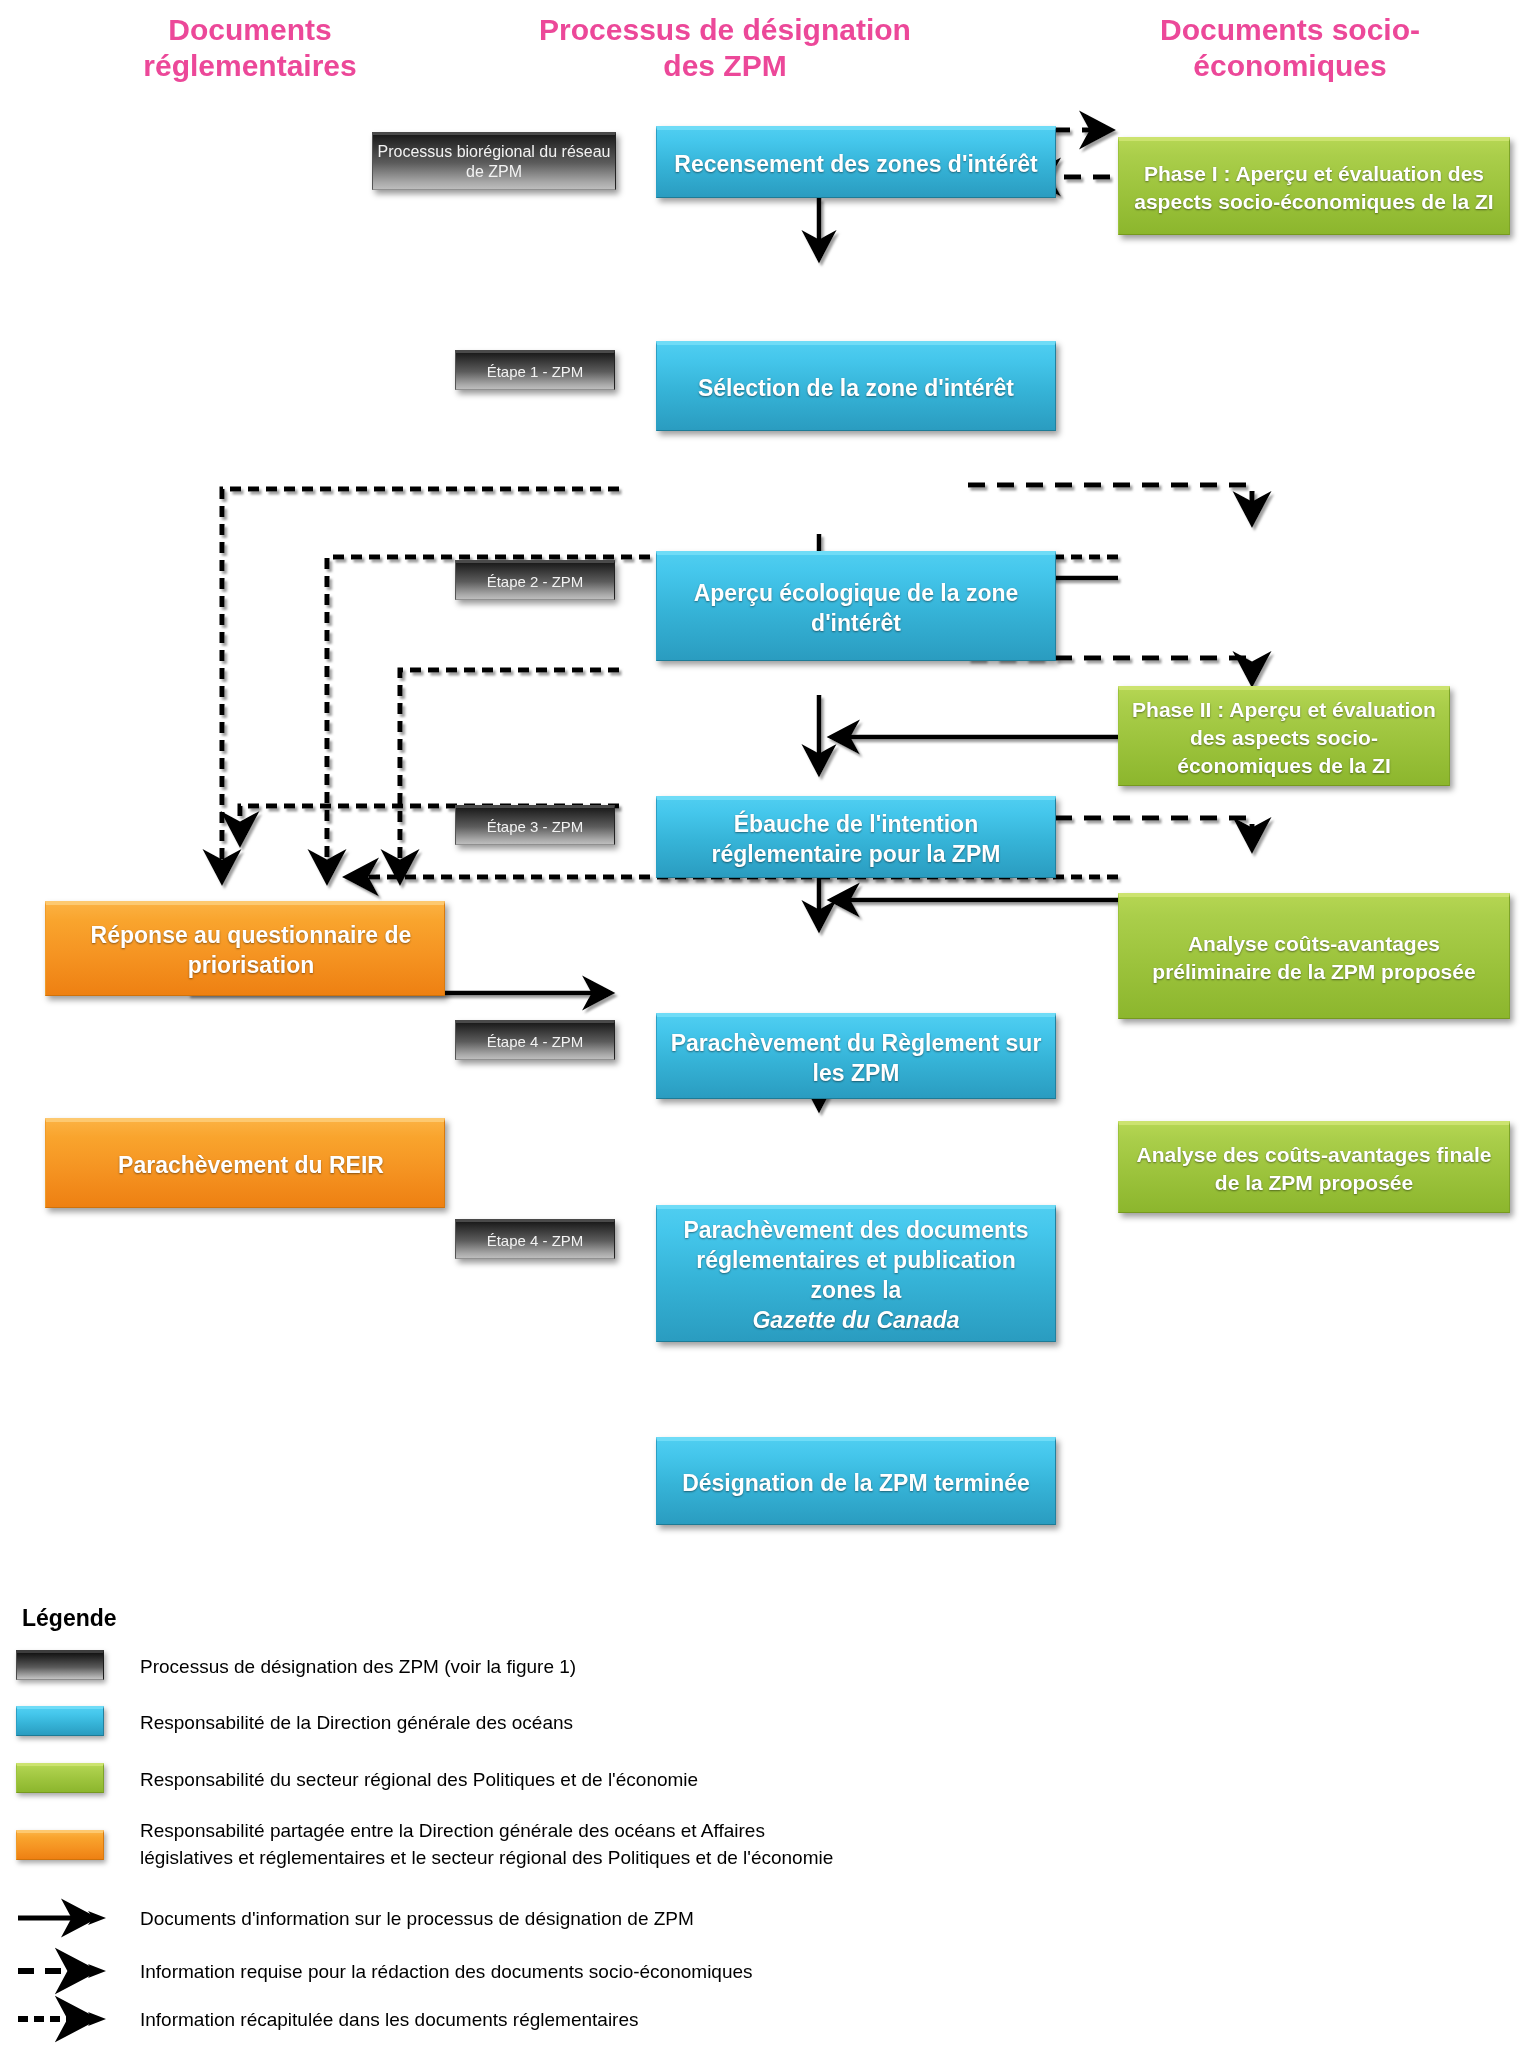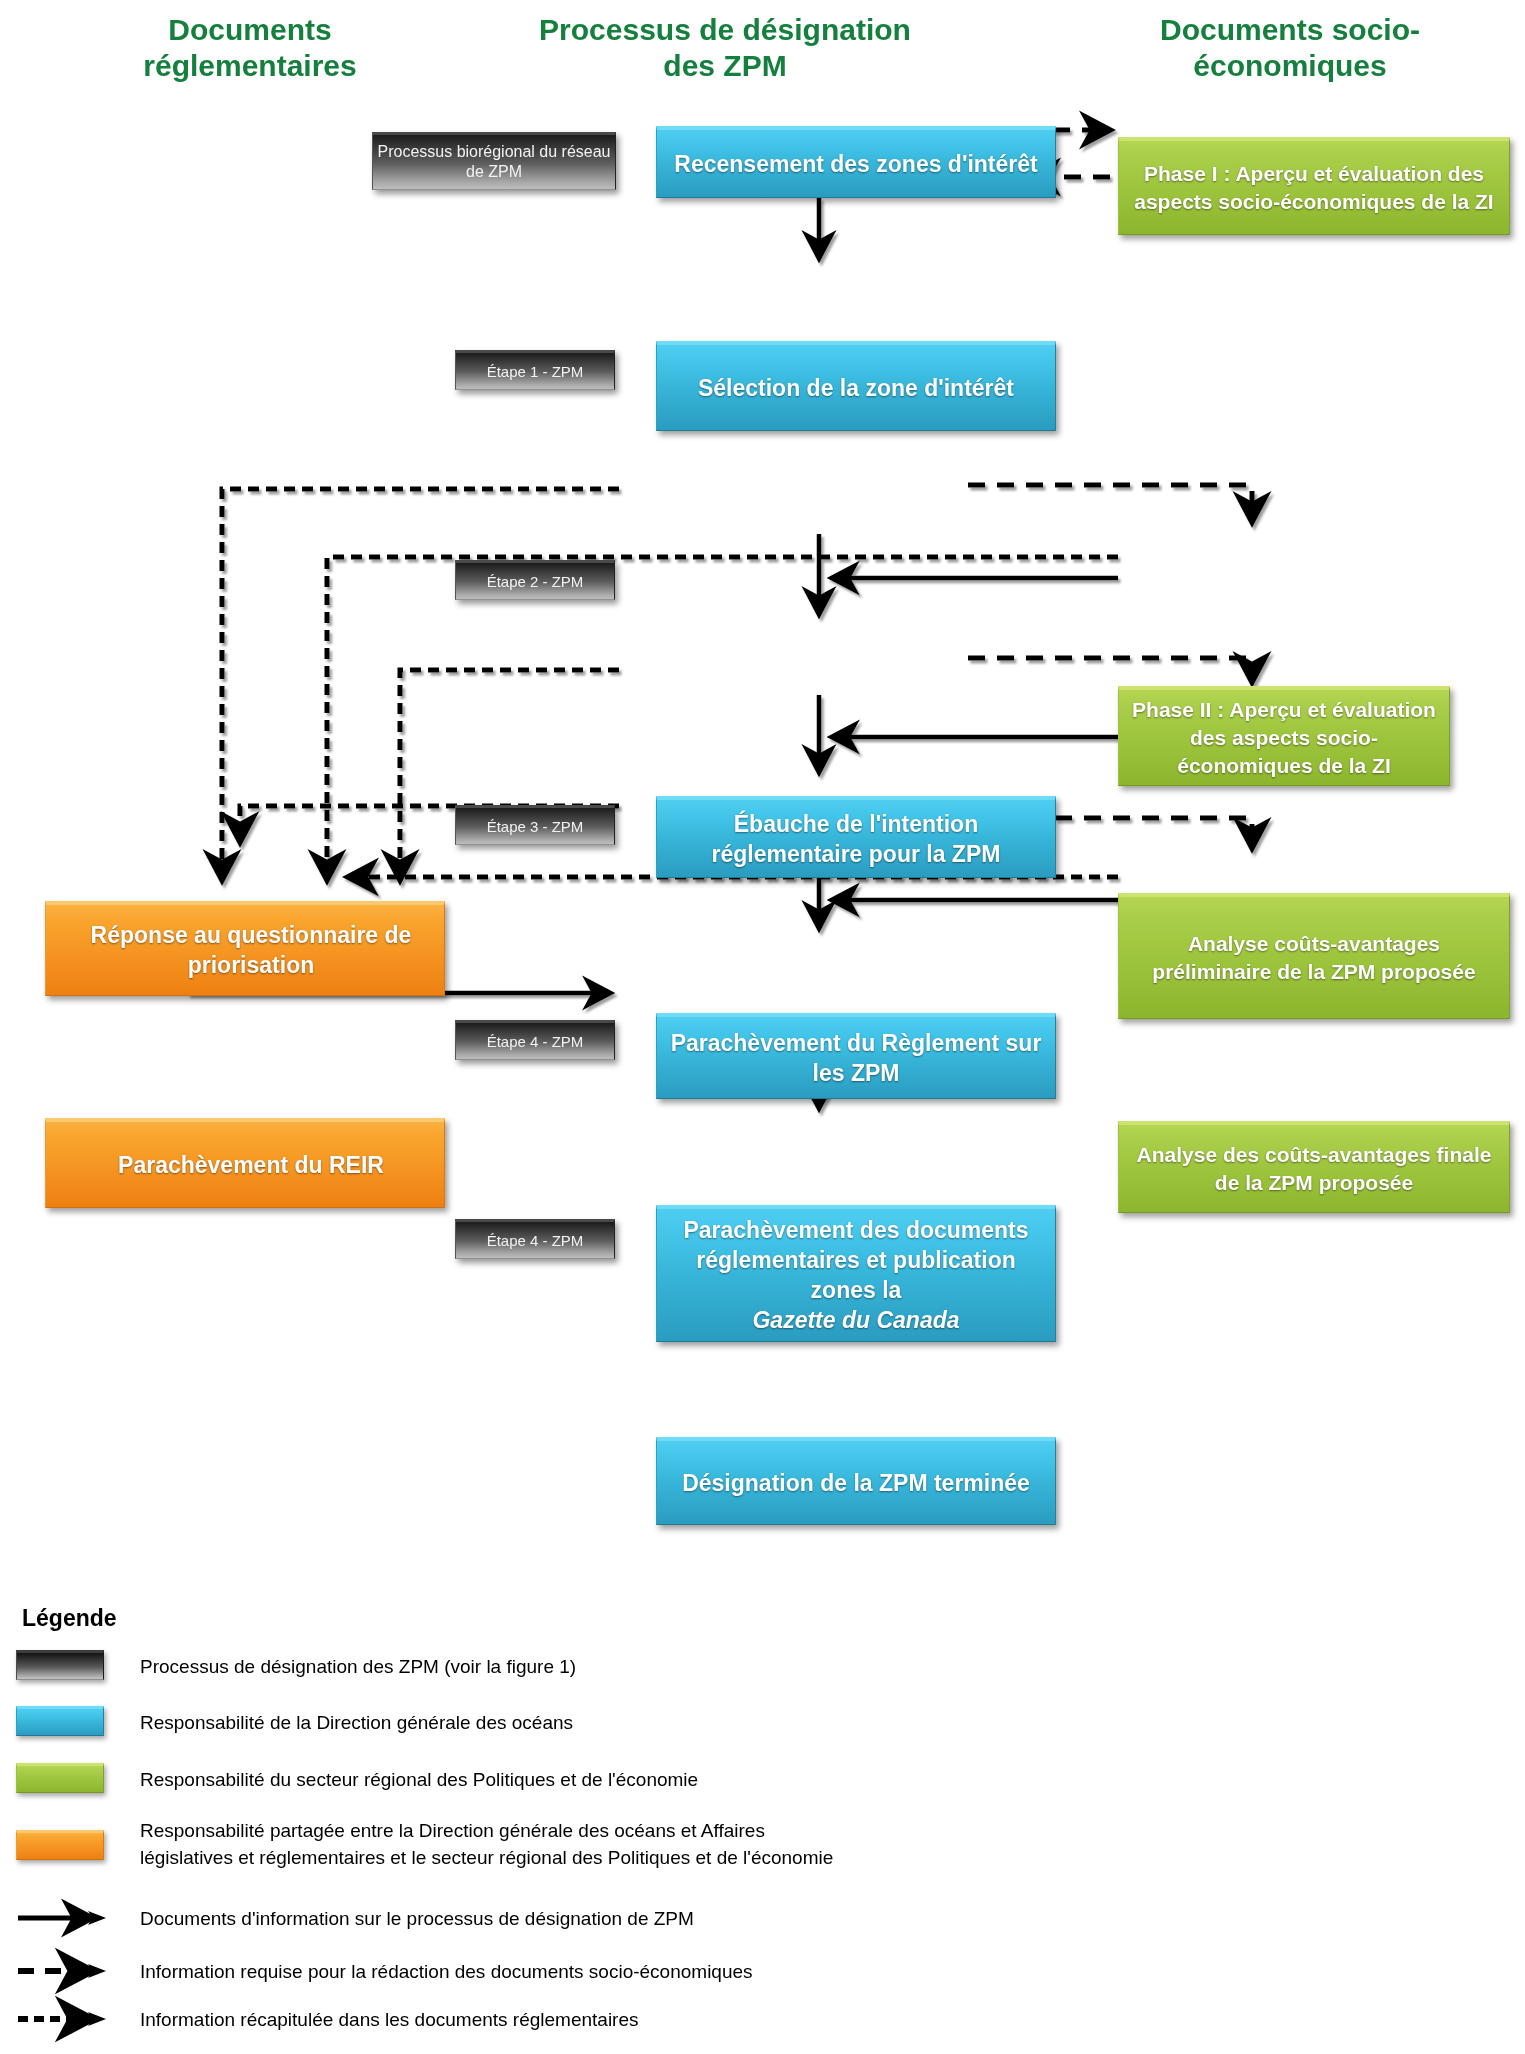--- a/index.html
+++ b/index.html
@@ -3,21 +3,21 @@
 <meta charset="utf-8">
 <style>
   html,body{margin:0;padding:0;background:#ffffff;}
   body{width:1525px;height:2054px;position:relative;
        font-family:"Liberation Sans",sans-serif;overflow:hidden;}
 
   #canvas{position:absolute;left:0;top:0;width:1525px;height:2054px;}
 
   
   .col-head{position:absolute;text-align:center;font-weight:bold;
-            font-size:30px;line-height:36px;color:#15803d;}
+            font-size:30px;line-height:36px;color:#ec4899;}
 
   
   .pbox{position:absolute;box-sizing:border-box;
         display:flex;align-items:center;justify-content:center;
         text-align:center;font-weight:bold;color:#ffffff;
         text-shadow:0 1px 2px rgba(0,0,0,.45);
         box-shadow:3px 4px 6px rgba(0,0,0,.38);}
   .pbox span{display:block;padding:0 8px;}
 
   .blue{
@@ -152,20 +152,23 @@
   <div class="tag small" style="left:455px;top:1219px;width:160px;height:40px;">Étape 4 - ZPM</div>
 
   <div class="pbox blue" style="left:619px;top:126px;width:400px;height:72px;">
     <span>Recensement des zones d'intérêt</span>
   </div>
 
   <div class="pbox blue" style="left:619px;top:341px;width:400px;height:90px;">
     <span>Sélection de la zone d'intérêt</span>
   </div>
 
+  <div class="pbox blue" style="left:619px;top:551px;width:400px;height:110px;">
+    <span>Aperçu écologique de la zone d'intérêt</span>
+  </div>
 
   <div class="pbox blue" style="left:619px;top:796px;width:400px;height:82px;">
     <span>Ébauche de l'intention réglementaire pour la ZPM</span>
   </div>
 
   <div class="pbox blue" style="left:619px;top:1013px;width:400px;height:86px;">
     <span>Parachèvement du Règlement sur les ZPM</span>
   </div>
 
   <div class="pbox blue" style="left:619px;top:1205px;width:400px;height:137px;">

